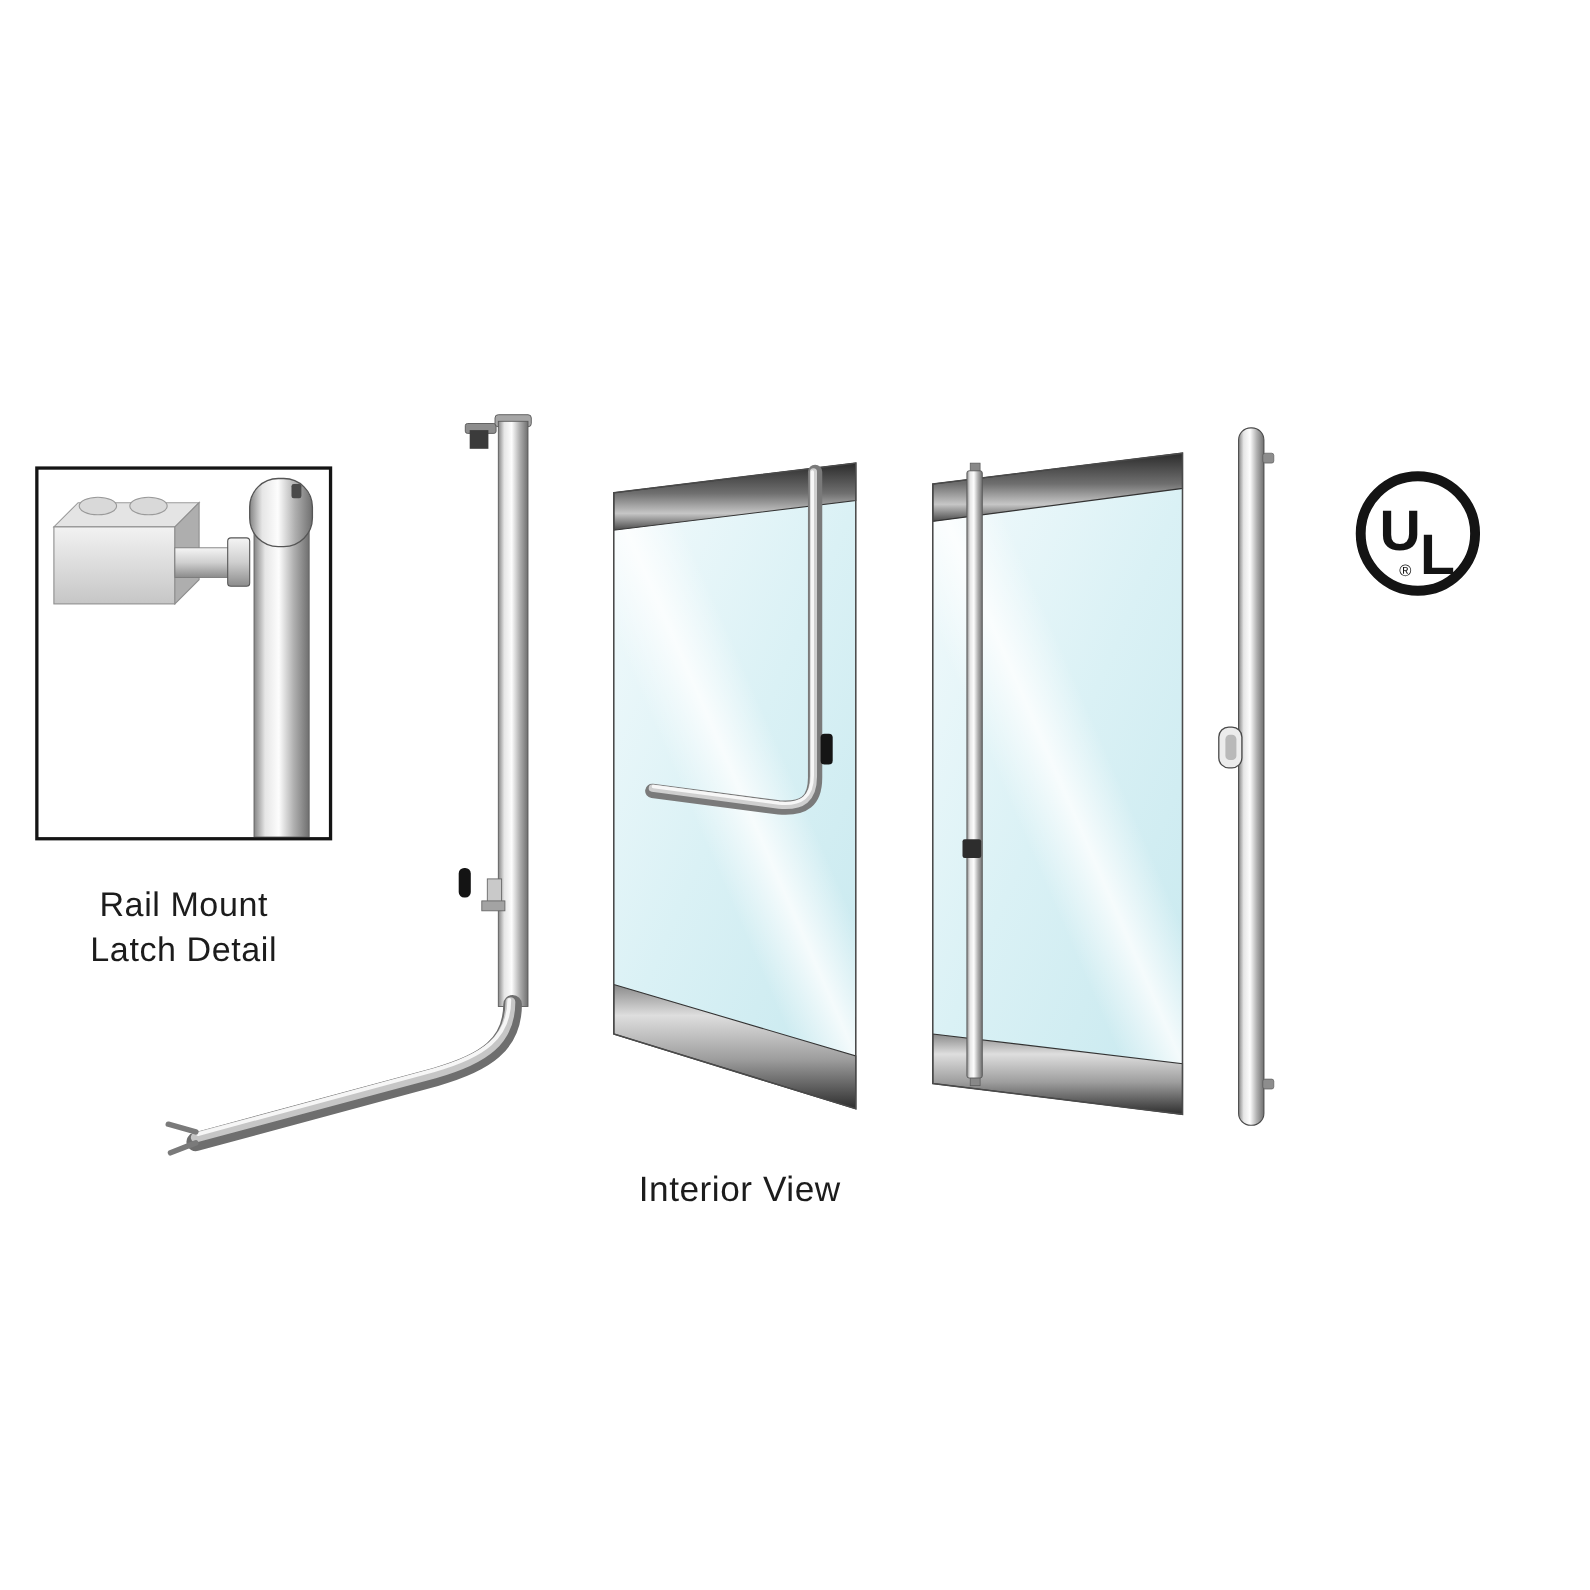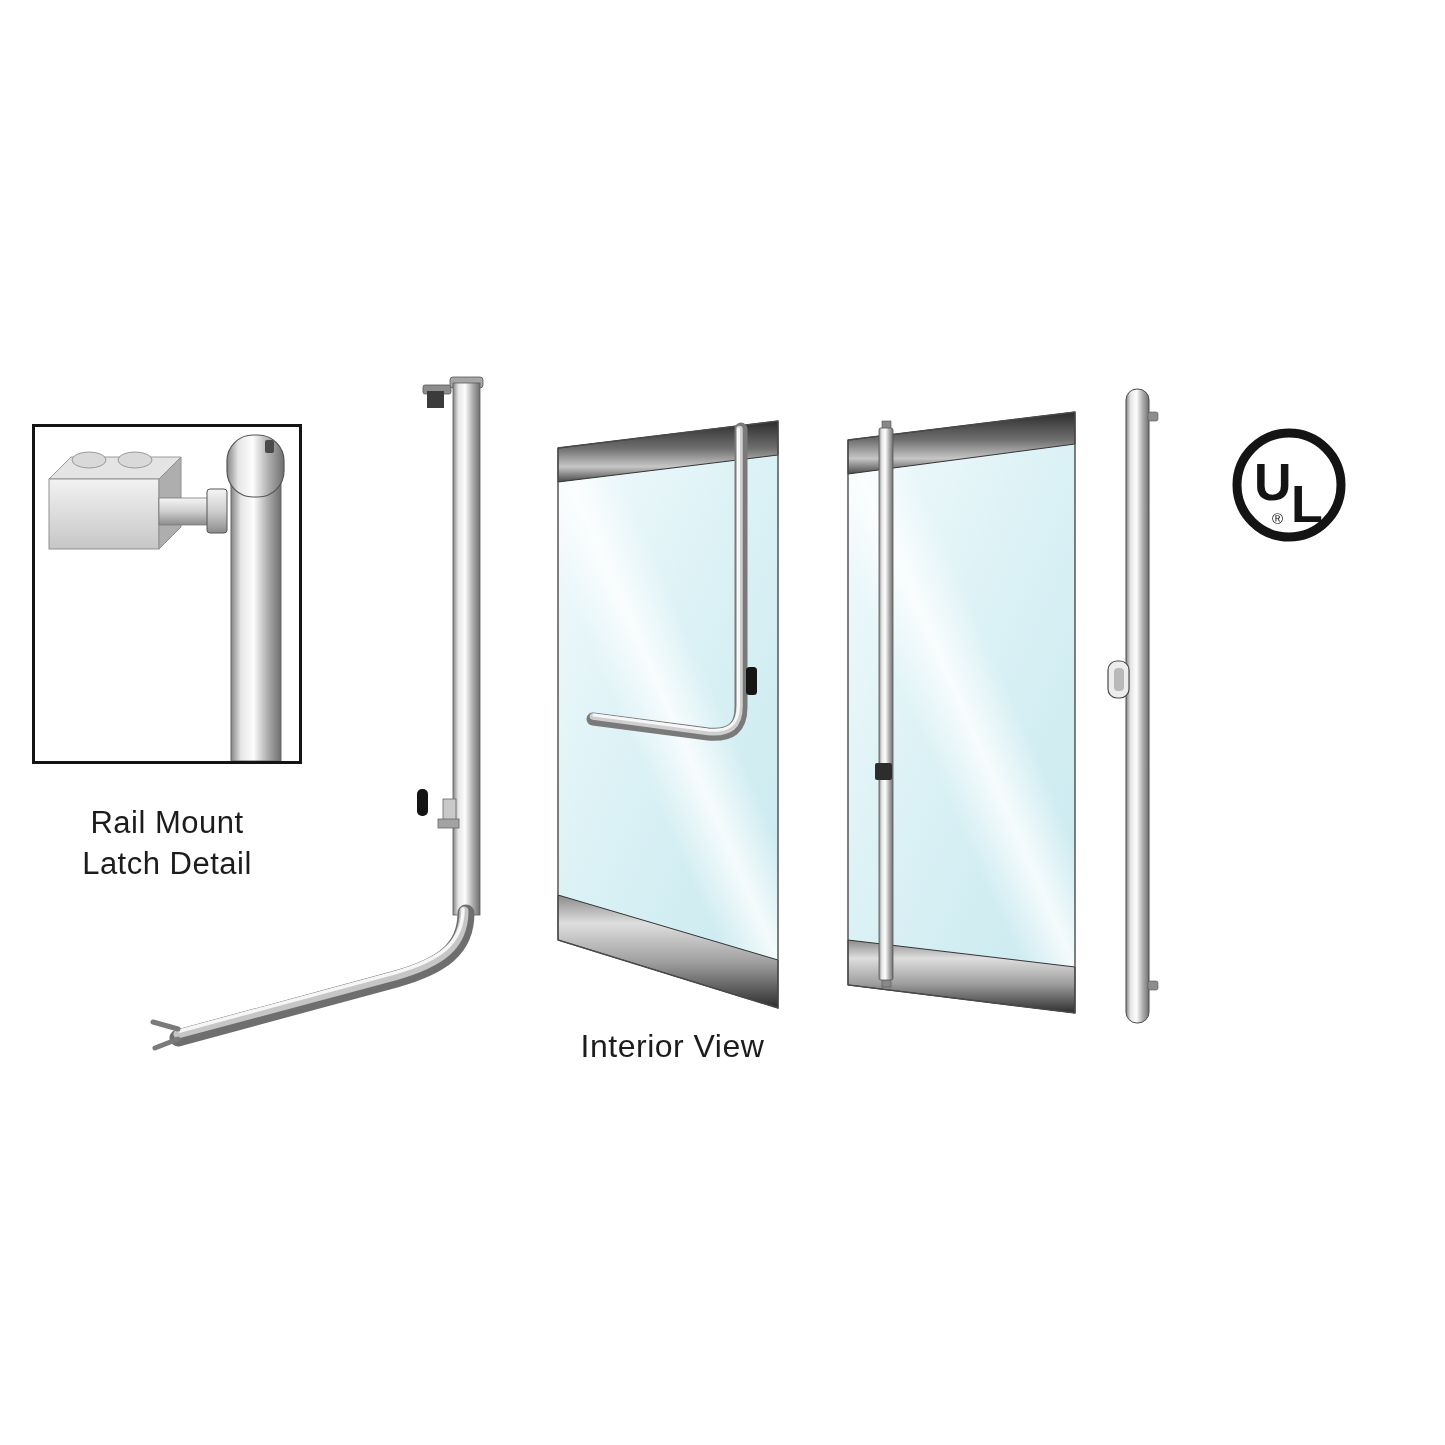--- a/index.html
+++ b/index.html
@@ -25,21 +25,21 @@
   .inset-box svg { width: 100%; height: 100%; display: block; }
   .caption {
     color: var(--text, #1c1c1c);
     text-align: center;
     letter-spacing: 0.5px;
   }
   .detail-caption {
     left: 10px; top: 778px; width: 314px;
     font-size: 31px; line-height: 41px; margin-top: 24px;
   }
-  .view-caption { top: 1026px; font-size: 32px; line-height: 40px; text-align: center; }
+  .view-caption { top: 1061px; font-size: 32px; line-height: 40px; text-align: center; }
   .interior-caption { left: 525px; width: 295px; }
   .exterior-caption { left: 820px; width: 295px; }
   .handle-asm   { left: 120px;  top: 375px; width: 400px; height: 710px; }
   .interior-door{ left: 545px;  top: 405px; width: 255px; height: 620px; }
   .exterior-door{ left: 835px;  top: 395px; width: 255px; height: 635px; }
   .profile-rail { left: 1105px; top: 385px; width: 70px;  height: 645px; }
   .ul-logo      { left: 1228px; top: 424px; width: 122px; height: 122px; }
   svg text { font-family: "Liberation Sans", "DejaVu Sans", sans-serif; }
 </style>
 </head>

